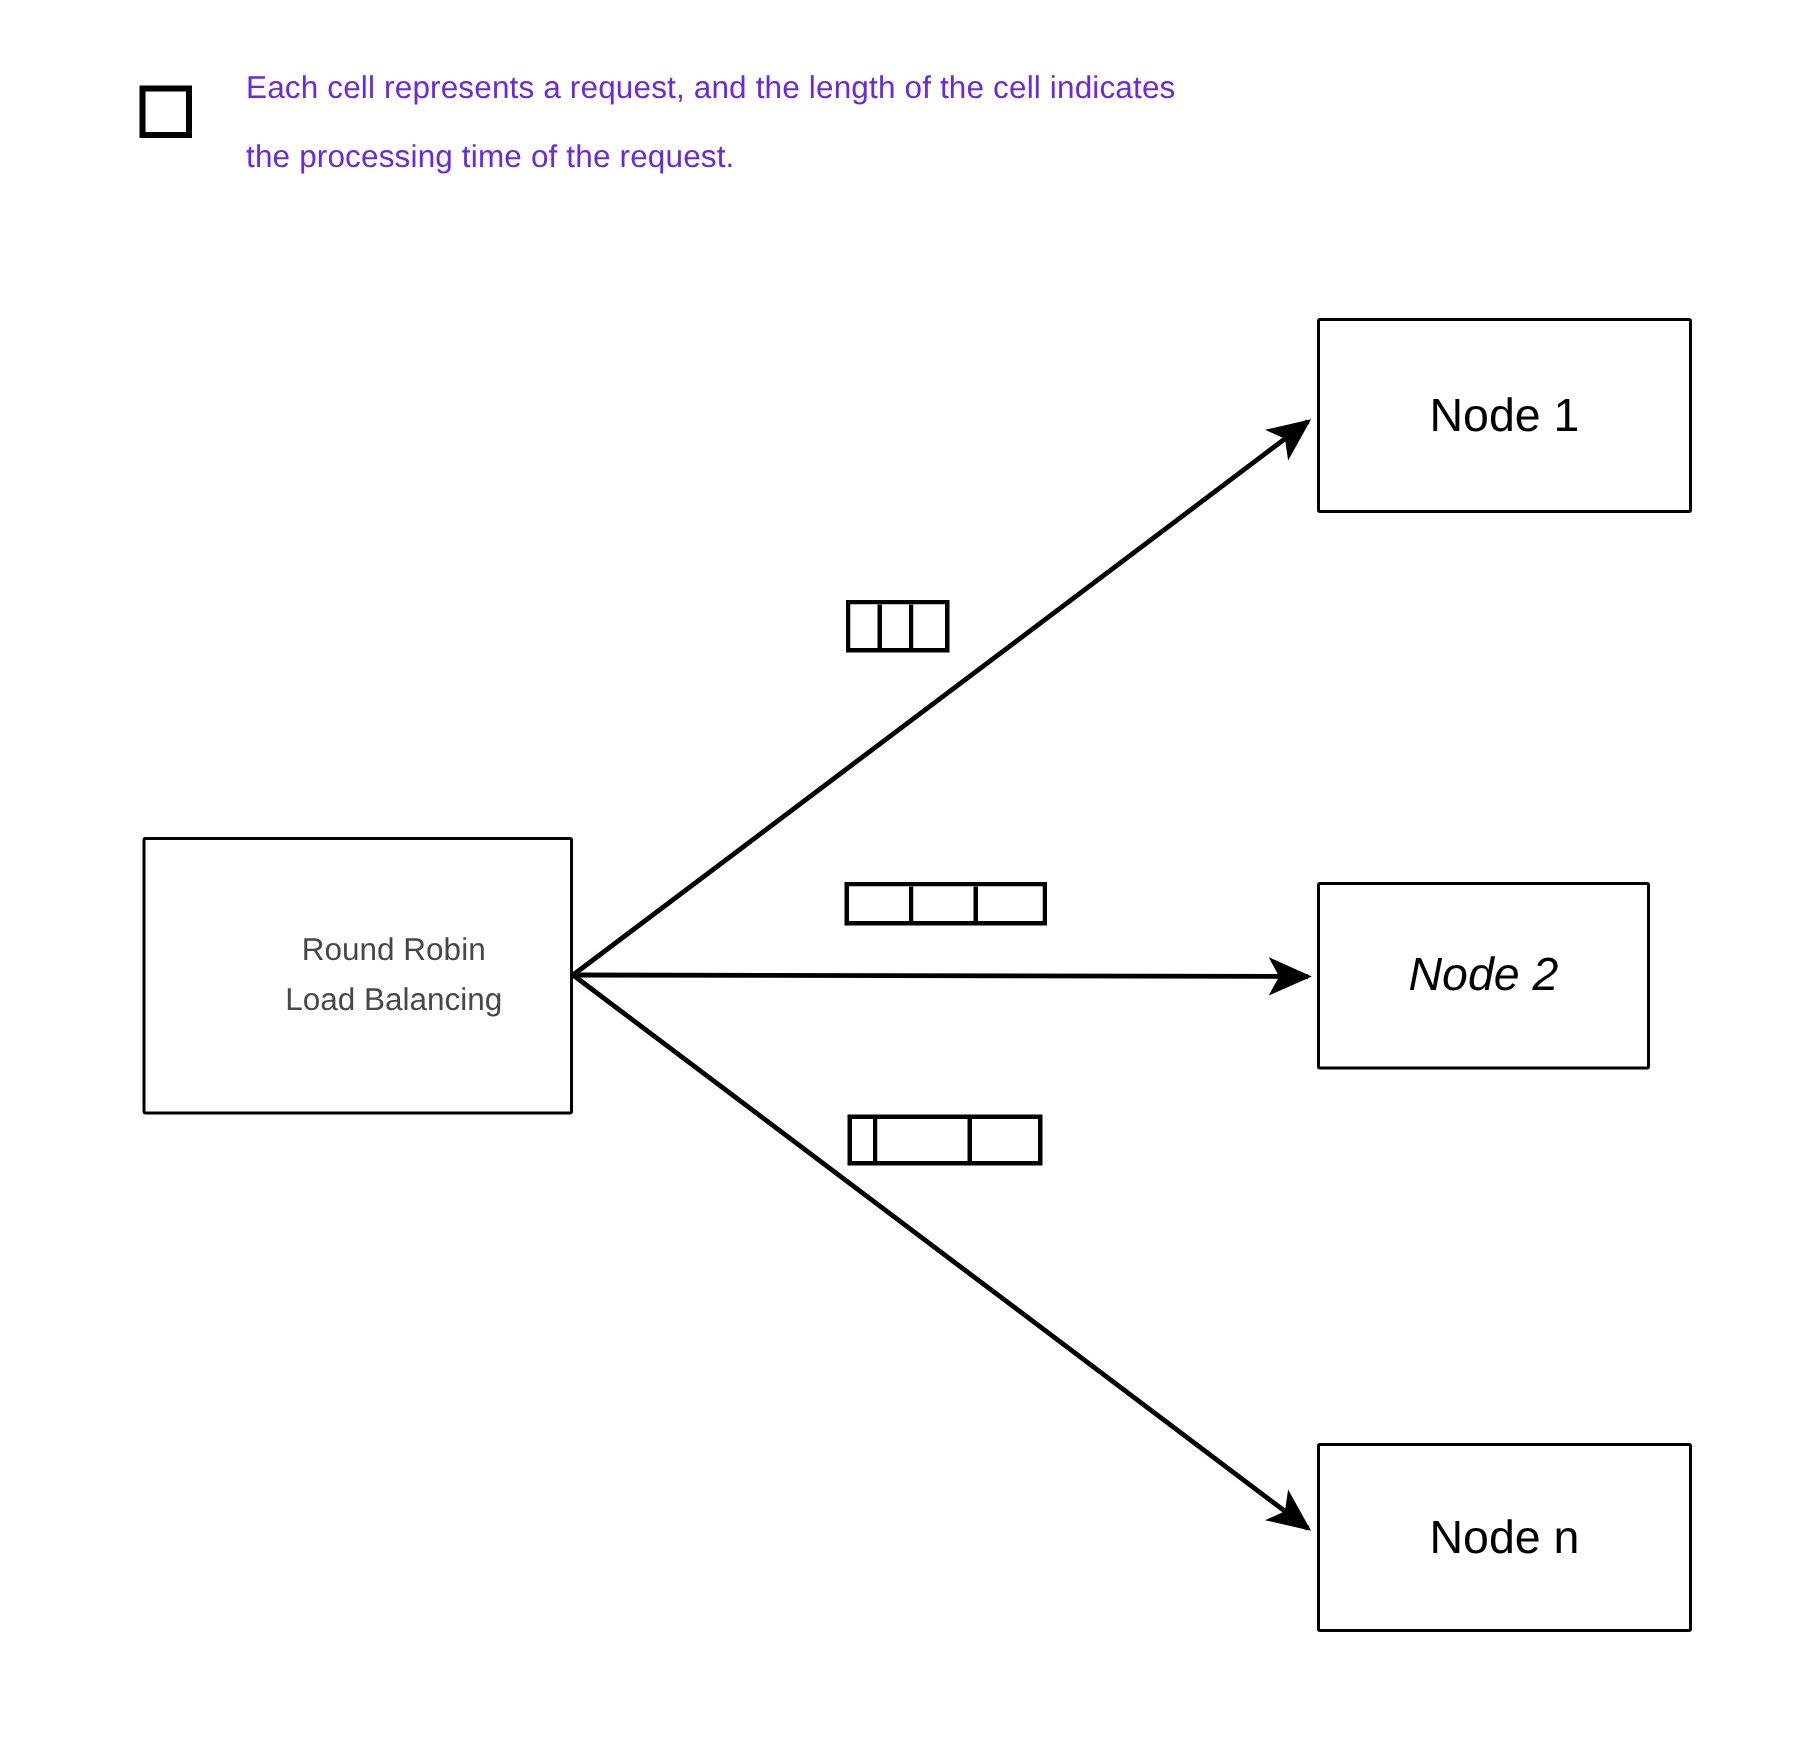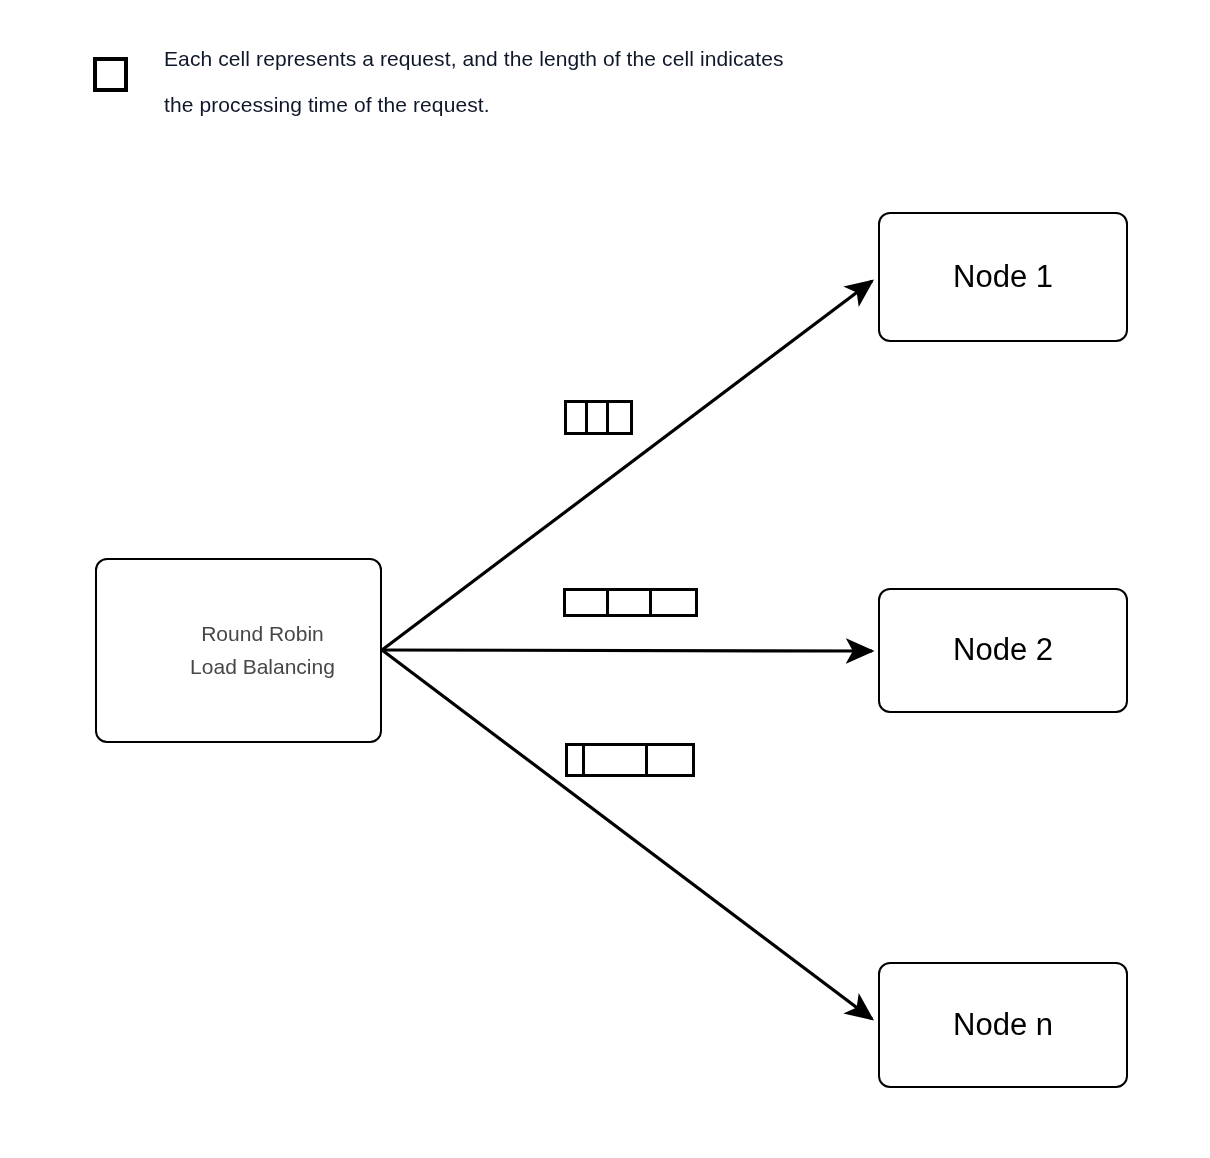--- a/index.html
+++ b/index.html
@@ -29,42 +29,42 @@
     height: 27px;
     border: 4px solid #000000;
     background: #ffffff;
     box-sizing: content-box;
   }
   #legend-caption {
     position: absolute;
     left: 164px;
     top: 36px;
     width: 820px;
-    color: #0f172a;
+    color: #6d28d9;
     font-size: 21px;
     line-height: 46px;
     letter-spacing: 0.1px;
     white-space: pre-line;
   }
 
   
   #arrow-layer {
     position: absolute;
     left: 0;
     top: 0;
     width: 1210px;
     height: 1158px;
     pointer-events: none;
   }
 
   
   .node-box {
     position: absolute;
     border: 2.5px solid #000000;
-    border-radius: 12px;
+    border-radius: 2px;
     background: #ffffff;
     box-sizing: border-box;
     display: flex;
     align-items: center;
     justify-content: center;
     text-align: center;
   }
   .node-label {
     font-size: 31px;
     color: #000000;
@@ -85,22 +85,23 @@
   }
   #node-1-box {
     left: 878px;
     top: 212px;
     width: 250px;
     height: 130px;
   }
   #node-2-box {
     left: 878px;
     top: 588px;
-    width: 250px;
+    width: 222px;
     height: 125px;
+    font-style: italic;
   }
   #node-n-box {
     left: 878px;
     top: 962px;
     width: 250px;
     height: 126px;
     text-align: center;
   }
 
   

